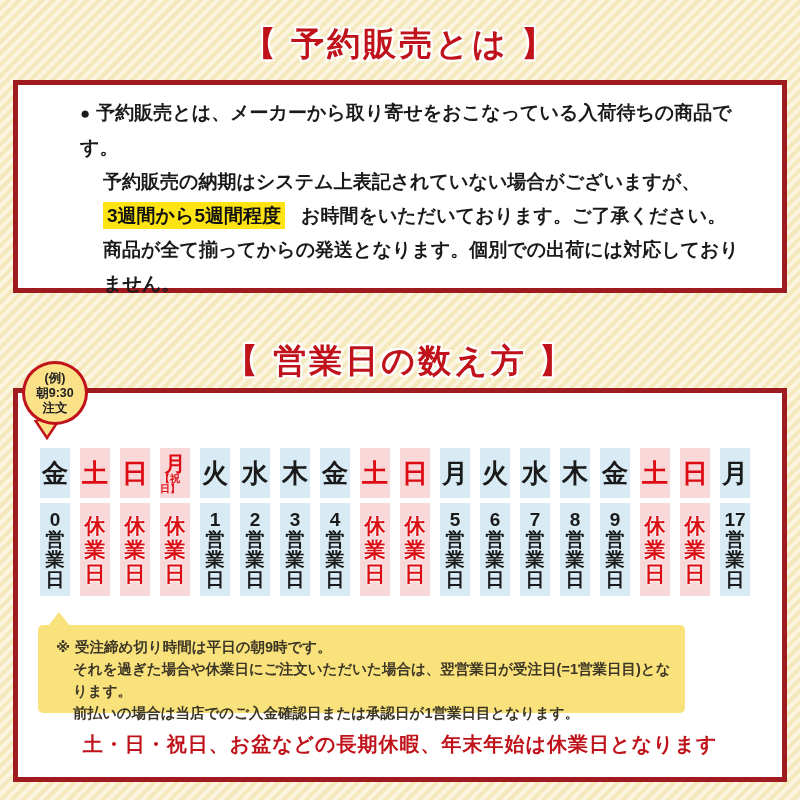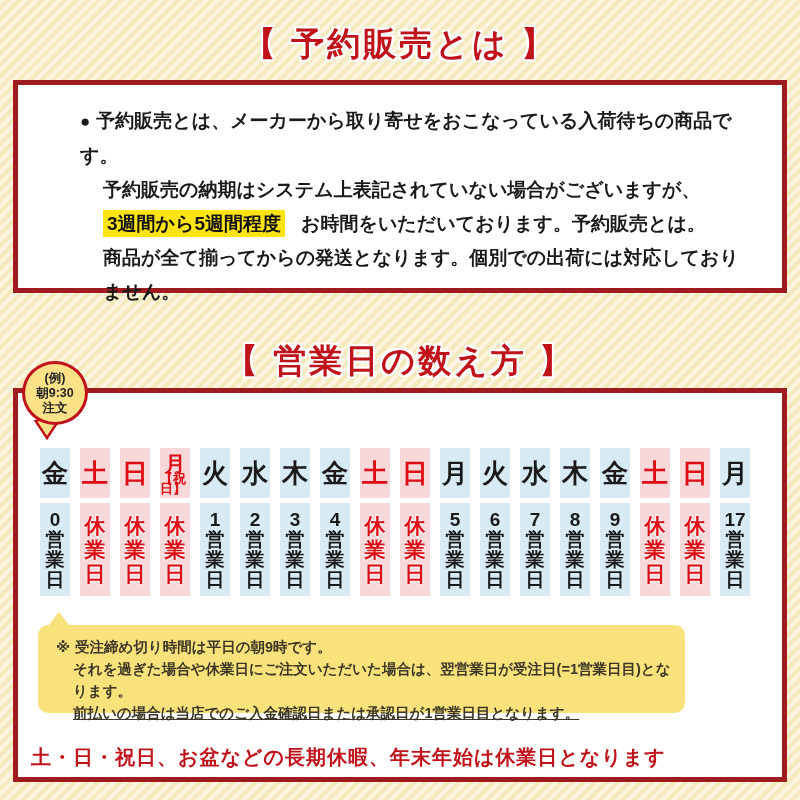--- a/index.html
+++ b/index.html
@@ -30,21 +30,21 @@
     position:absolute;left:0;width:800px;margin:0;text-align:center;
     font-size:33px;font-weight:bold;color:var(--accent-red);letter-spacing:3px;
     text-shadow:-2px -2px 0 #fff,2px -2px 0 #fff,-2px 2px 0 #fff,2px 2px 0 #fff,0 0 5px #fff;
   }
   .t1{top:22px;}
   .t2{top:339px;}
   .box{
     position:absolute;left:13px;width:774px;background:#fff;
     border:5px solid var(--border-red);
   }
-  .box1{top:80px;height:213px;padding:19px 30px 0 62px;}
+  .box1{top:80px;height:213px;padding:11px 30px 0 62px;}
   .box1 p{margin:0;line-height:34px;font-size:19px;font-weight:bold;color:var(--text-black);}
   .bullet-line .bullet{margin-right:6px;font-size:17px;}
   .cont-line{padding-left:23px;}
   .group2{margin-top:9px;}
   mark{
     background:var(--highlight-yellow);color:#111;
     padding:3px 4px;margin-right:16px;
   }
   .bubble{
     position:absolute;left:22px;top:361px;width:66px;height:64px;z-index:4;
@@ -55,61 +55,61 @@
   .bubble-tail{position:absolute;left:31px;top:420px;z-index:3;}
   .box2{top:388px;height:394px;}
   .cal-row{position:absolute;left:22px;top:55px;display:flex;gap:10px;}
   .cal-col{width:30px;}
   .day-cell{height:50px;display:flex;flex-direction:column;align-items:center;justify-content:center;}
   .status-cell{
     margin-top:5px;height:93px;display:flex;flex-direction:column;
     align-items:center;justify-content:center;font-weight:bold;
   }
   .day{font-size:26px;font-weight:bold;color:var(--text-black);line-height:1;}
-  .day-sub{font-size:13px;font-weight:bold;color:var(--closed-red);line-height:10px;}
+  .day-sub{font-size:10px;font-weight:bold;color:var(--closed-red);line-height:10px;}
   .has-sub .day{font-size:21px;}
   .open .day-cell,.open .status-cell{background:var(--open-bg);}
   .closed .day-cell,.closed .status-cell{background:var(--closed-bg);}
   .closed .day{color:var(--closed-red);}
   .status-cell span{font-size:19px;line-height:20px;color:var(--text-black);}
   .closed .status-cell span{
     font-size:21px;line-height:24px;color:var(--closed-red);
     text-shadow:0 0 2px #fff,0 0 2px #fff,0 0 2px #fff;
   }
   .note{
     position:absolute;left:20px;top:232px;width:647px;height:88px;
-    background:var(--note-bg);border-radius:10px;
+    background:var(--note-bg);border-radius:5px;
     padding:11px 10px 0 18px;
     font-size:14.5px;font-weight:bold;color:var(--note-text);
   }
   .note p{margin:0;line-height:22px;}
   .note .marker{margin-right:5px;}
   .note-l2{padding-left:17px;}
-  .note-l3{padding-left:17px;margin-top:6px;text-decoration:underline;}
+  .note-l3{padding-left:17px;margin-top:6px;}
   .note-tail{
     position:absolute;top:-13px;left:10px;width:0;height:0;
     border-left:11px solid transparent;border-right:11px solid transparent;
     border-bottom:14px solid var(--note-bg);
   }
   .footer-red{
-    position:absolute;top:338px;left:0;width:764px;margin:13px;
+    position:absolute;top:338px;left:0;width:764px;margin:0;text-align:center;
     font-size:20px;font-weight:bold;color:var(--accent-red);letter-spacing:1px;
   }
 </style>
 </head>
 <body>
 
 <div class="page">
 
   <h1 class="sec-title t1">【 予約販売とは 】</h1>
 
   <div class="box box1">
     <p class="bullet-line"><span class="bullet">●</span><span>予約販売とは、メーカーから取り寄せをおこなっている入荷待ちの商品です。</span></p>
     <p class="cont-line">予約販売の納期はシステム上表記されていない場合がございますが、</p>
-    <p class="cont-line"><mark>3週間から5週間程度</mark><span>お時間をいただいております。予約販売とは。</span></p>
+    <p class="cont-line"><mark>3週間から5週間程度</mark><span>お時間をいただいております。ご了承ください。</span></p>
     <p class="cont-line">商品が全て揃ってからの発送となります。個別での出荷には対応しておりません。</p>
   </div>
 
   <h1 class="sec-title t2">【 営業日の数え方 】</h1>
 
   <div class="bubble">
     <div>(例)</div>
     <div>朝9:30</div>
     <div>注文</div>
   </div>

